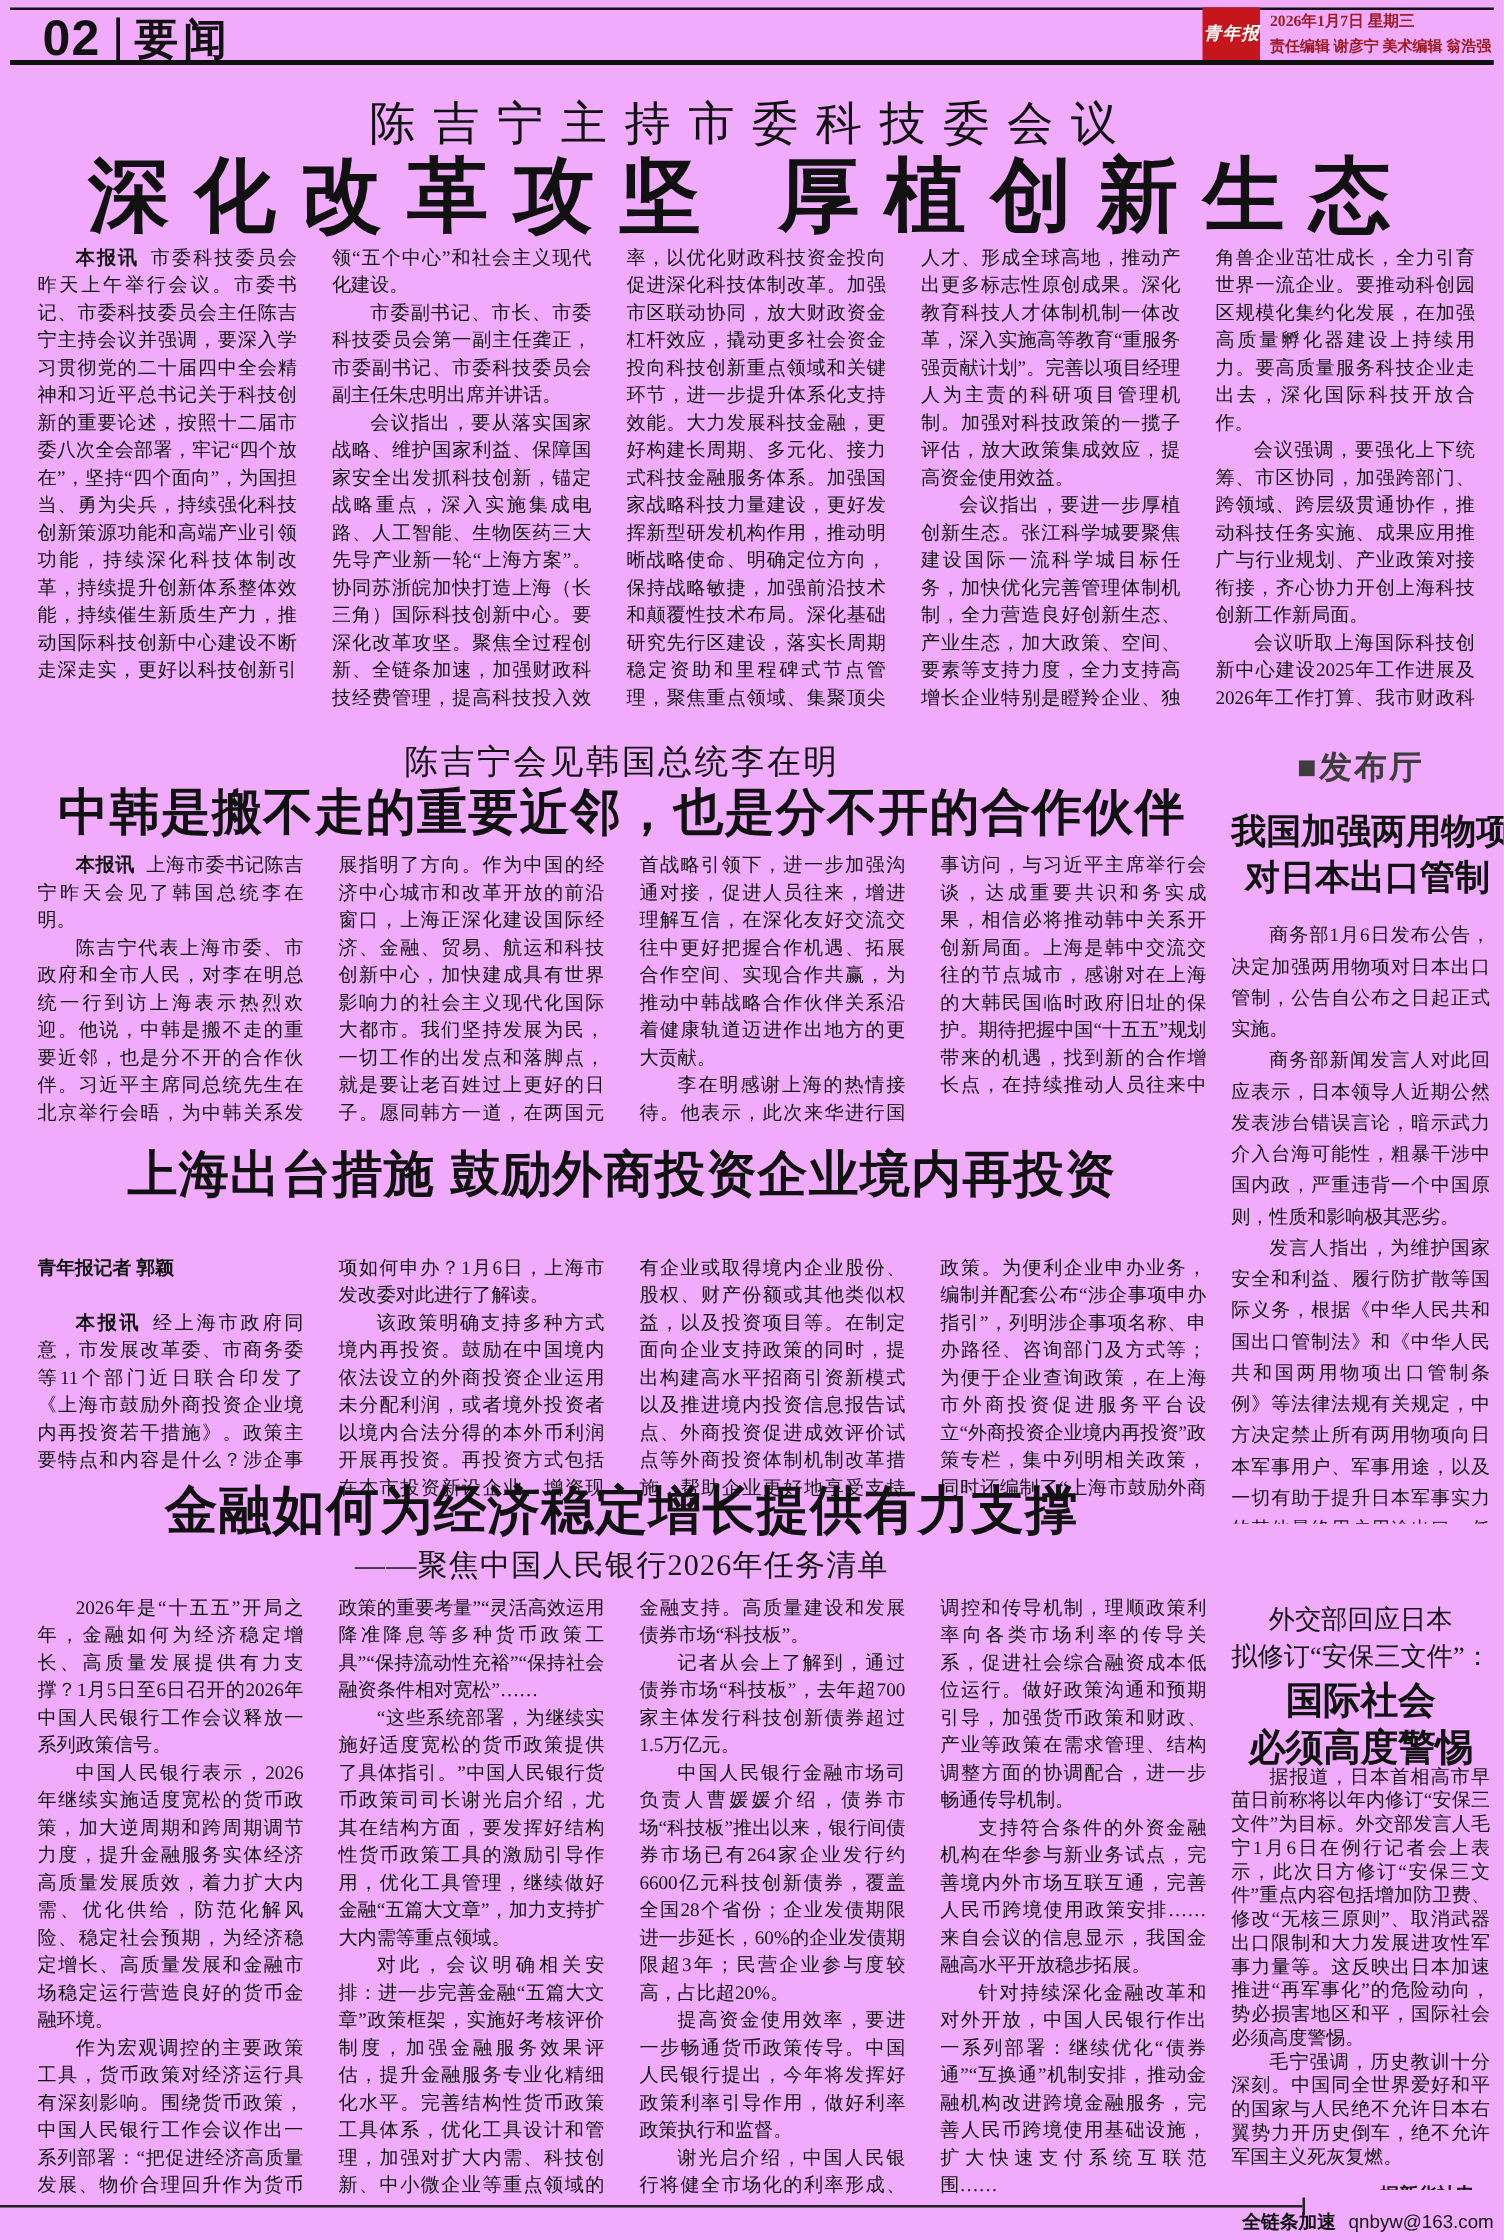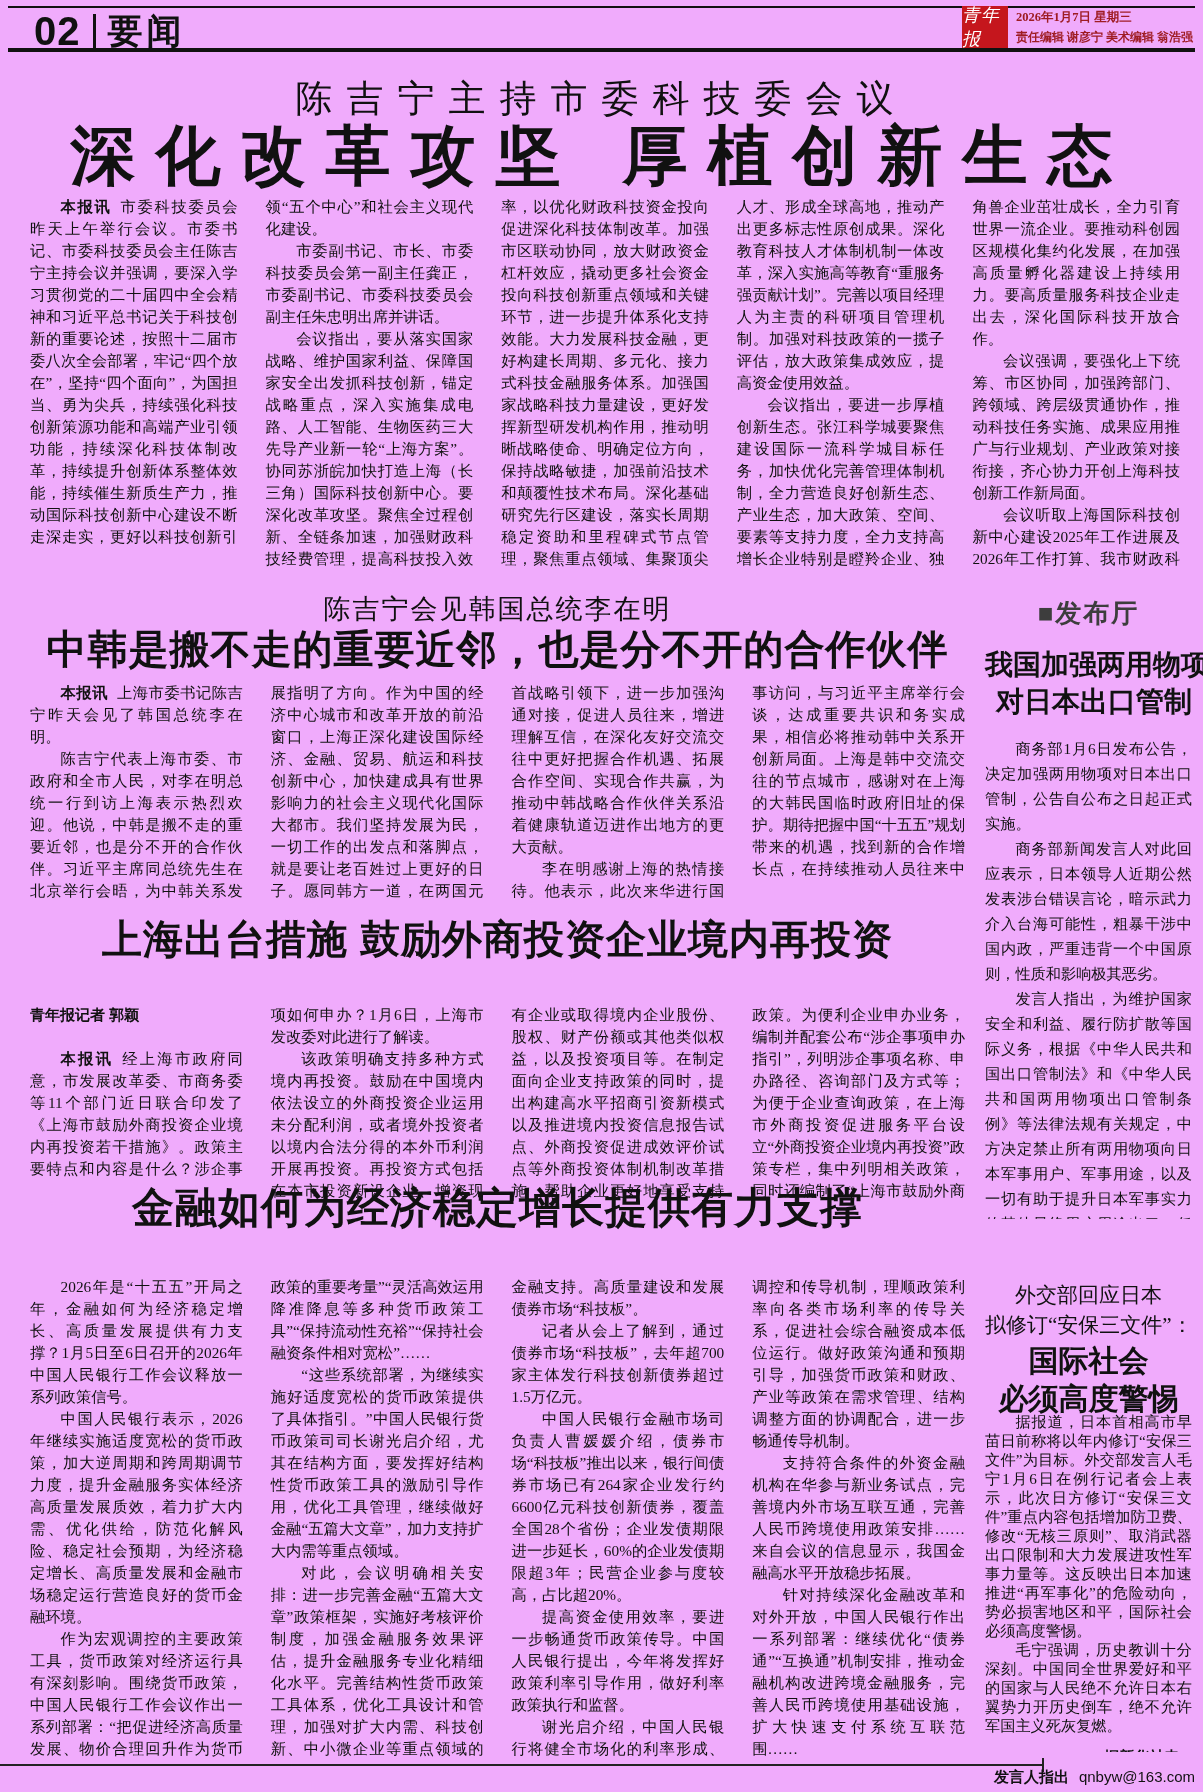--- a/index.html
+++ b/index.html
@@ -9,21 +9,21 @@
   
   .rule-thin{position:absolute;top:6px;left:8px;right:8px;height:2px;background:#111;}
   .rule-thick{position:absolute;top:48px;left:8px;right:8px;height:4px;background:#111;}
   .pageno-row{position:absolute;top:8px;left:34px;display:flex;align-items:center;gap:12px;
               font-family:"Liberation Sans",sans-serif;}
   .pageno{font-size:40px;font-weight:900;letter-spacing:1px;}
   .pagediv{width:3px;height:36px;background:#111;}
   .secname{font-size:35px;font-weight:700;letter-spacing:4px;}
   .masthead{position:absolute;top:6px;right:10px;display:flex;align-items:center;gap:8px;}
   .logo{width:46px;height:42px;background:#c5161d;color:#fff;display:flex;align-items:center;
-        justify-content:flex-start;font-style:italic;font-weight:400;font-size:18px;letter-spacing:1px;}
+        justify-content:flex-end;font-style:italic;font-weight:700;font-size:14px;letter-spacing:1px;}
   .mastcol{display:flex;flex-direction:column;gap:3px;}
   .dateline{font-size:12.5px;font-weight:700;color:#9e1c23;}
   .editorsline{font-size:12px;font-weight:700;color:#9e1c23;}
   
   .kicker{font-size:37px;font-weight:400;letter-spacing:14px;text-align:center;white-space:nowrap;}
   .hl-xl{font-family:"Liberation Sans",sans-serif;font-weight:900;font-size:65px;
          display:flex;justify-content:center;gap:42px;letter-spacing:20px;white-space:nowrap;}
   .hl-l{font-family:"Liberation Sans",sans-serif;font-weight:900;font-size:40px;
         text-align:center;letter-spacing:1px;white-space:nowrap;}
   .kicker-m{font-size:27px;font-weight:400;letter-spacing:2px;text-align:center;white-space:nowrap;}
@@ -95,20 +95,21 @@
   </div>
 
   <div class="abs hl-l" style="top:912px;left:30px;width:935px;">上海出台措施  鼓励外商投资企业境内再投资</div>
   <div class="abs cols cols-4" style="top:1004px;left:30px;width:935px;height:198px;">
     <p class="byline">青年报记者  郭颖</p>
     <p class="body-p"><b class="lead-label">本报讯</b><span>经上海市政府同意，市发展改革委、市商务委等11个部门近日联合印发了《上海市鼓励外商投资企业境内再投资若干措施》。政策主要特点和内容是什么？涉企事项如何申办？1月6日，上海市发改委对此进行了解读。</span></p>
     <div class="flow"><p class="body-p">该政策明确支持多种方式境内再投资。鼓励在中国境内依法设立的外商投资企业运用未分配利润，或者境外投资者以境内合法分得的本外币利润开展再投资。再投资方式包括在本市投资新设企业、增资现有企业或取得境内企业股份、股权、财产份额或其他类似权益，以及投资项目等。在制定面向企业支持政策的同时，提出构建高水平招商引资新模式以及推进境内投资信息报告试点、外商投资促进成效评价试点等外商投资体制机制改革措施，帮助企业更好地享受支持政策。为便利企业申办业务，编制并配套公布“涉企事项申办指引”，列明涉企事项名称、申办路径、咨询部门及方式等；为便于企业查询政策，在上海市外商投资促进服务平台设立“外商投资企业境内再投资”政策专栏，集中列明相关政策，同时还编制了“上海市鼓励外商投资企业境内再投资相关政策法规汇编”电子书。</p></div>
   </div>
 
   <div class="abs hl-l" style="top:1180px;left:30px;width:935px;font-size:42px;">金融如何为经济稳定增长提供有力支撑</div>
+  <div class="abs subhead" style="top:1236px;left:30px;width:935px;">——聚焦中国人民银行2026年任务清单</div>
   <div class="abs cols cols-4" style="top:1276px;left:30px;width:935px;height:488px;">
     <div class="flow"><p class="body-p">2026年是“十五五”开局之年，金融如何为经济稳定增长、高质量发展提供有力支撑？1月5日至6日召开的2026年中国人民银行工作会议释放一系列政策信号。</p><p class="body-p">中国人民银行表示，2026年继续实施适度宽松的货币政策，加大逆周期和跨周期调节力度，提升金融服务实体经济高质量发展质效，着力扩大内需、优化供给，防范化解风险、稳定社会预期，为经济稳定增长、高质量发展和金融市场稳定运行营造良好的货币金融环境。</p><p class="body-p">作为宏观调控的主要政策工具，货币政策对经济运行具有深刻影响。围绕货币政策，中国人民银行工作会议作出一系列部署：“把促进经济高质量发展、物价合理回升作为货币政策的重要考量”“灵活高效运用降准降息等多种货币政策工具”“保持流动性充裕”“保持社会融资条件相对宽松”……</p><p class="body-p">“这些系统部署，为继续实施好适度宽松的货币政策提供了具体指引。”中国人民银行货币政策司司长谢光启介绍，尤其在结构方面，要发挥好结构性货币政策工具的激励引导作用，优化工具管理，继续做好金融“五篇大文章”，加力支持扩大内需等重点领域。</p><p class="body-p">对此，会议明确相关安排：进一步完善金融“五篇大文章”政策框架，实施好考核评价制度，加强金融服务效果评估，提升金融服务专业化精细化水平。完善结构性货币政策工具体系，优化工具设计和管理，加强对扩大内需、科技创新、中小微企业等重点领域的金融支持。高质量建设和发展债券市场“科技板”。</p><p class="body-p">记者从会上了解到，通过债券市场“科技板”，去年超700家主体发行科技创新债券超过1.5万亿元。</p><p class="body-p">中国人民银行金融市场司负责人曹媛媛介绍，债券市场“科技板”推出以来，银行间债券市场已有264家企业发行约6600亿元科技创新债券，覆盖全国28个省份；企业发债期限进一步延长，60%的企业发债期限超3年；民营企业参与度较高，占比超20%。</p><p class="body-p">提高资金使用效率，要进一步畅通货币政策传导。中国人民银行提出，今年将发挥好政策利率引导作用，做好利率政策执行和监督。</p><p class="body-p">谢光启介绍，中国人民银行将健全市场化的利率形成、调控和传导机制，理顺政策利率向各类市场利率的传导关系，促进社会综合融资成本低位运行。做好政策沟通和预期引导，加强货币政策和财政、产业等政策在需求管理、结构调整方面的协调配合，进一步畅通传导机制。</p><p class="body-p">支持符合条件的外资金融机构在华参与新业务试点，完善境内外市场互联互通，完善人民币跨境使用政策安排……来自会议的信息显示，我国金融高水平开放稳步拓展。</p><p class="body-p">针对持续深化金融改革和对外开放，中国人民银行作出一系列部署：继续优化“债券通”“互换通”机制安排，推动金融机构改进跨境金融服务，完善人民币跨境使用基础设施，扩大快速支付系统互联范围……</p></div>
     
   </div>
 
   <div class="abs rail-label" style="top:596px;left:985px;width:207px;">■发布厅</div>
   <div class="abs rail-head" style="top:646px;left:985px;width:207px;">
     <div>我国加强两用物项</div>
     <div>对日本出口管制</div>
   </div>
@@ -126,16 +127,16 @@
     <div>必须高度警惕</div>
   </div>
   <div class="abs rail-body2" style="top:1412px;left:985px;width:207px;height:340px;">
     <div class="flow"><p class="body-p">据报道，日本首相高市早苗日前称将以年内修订“安保三文件”为目标。外交部发言人毛宁1月6日在例行记者会上表示，此次日方修订“安保三文件”重点内容包括增加防卫费、修改“无核三原则”、取消武器出口限制和大力发展进攻性军事力量等。这反映出日本加速推进“再军事化”的危险动向，势必损害地区和平，国际社会必须高度警惕。</p><p class="body-p">毛宁强调，历史教训十分深刻。中国同全世界爱好和平的国家与人民绝不允许日本右翼势力开历史倒车，绝不允许军国主义死灰复燃。</p></div>
     <p class="credit">据新华社电</p>
   </div>
 
   <div class="footer-rule"></div>
   <div class="footer-tick"></div>
   <div class="footer-contact">
-    <b>发言人指出</b><span>qnbyw@163.com</span>
+    <b>全链条加速</b><span>qnbyw@163.com</span>
   </div>
 
 </div>
 
 </body></html>

